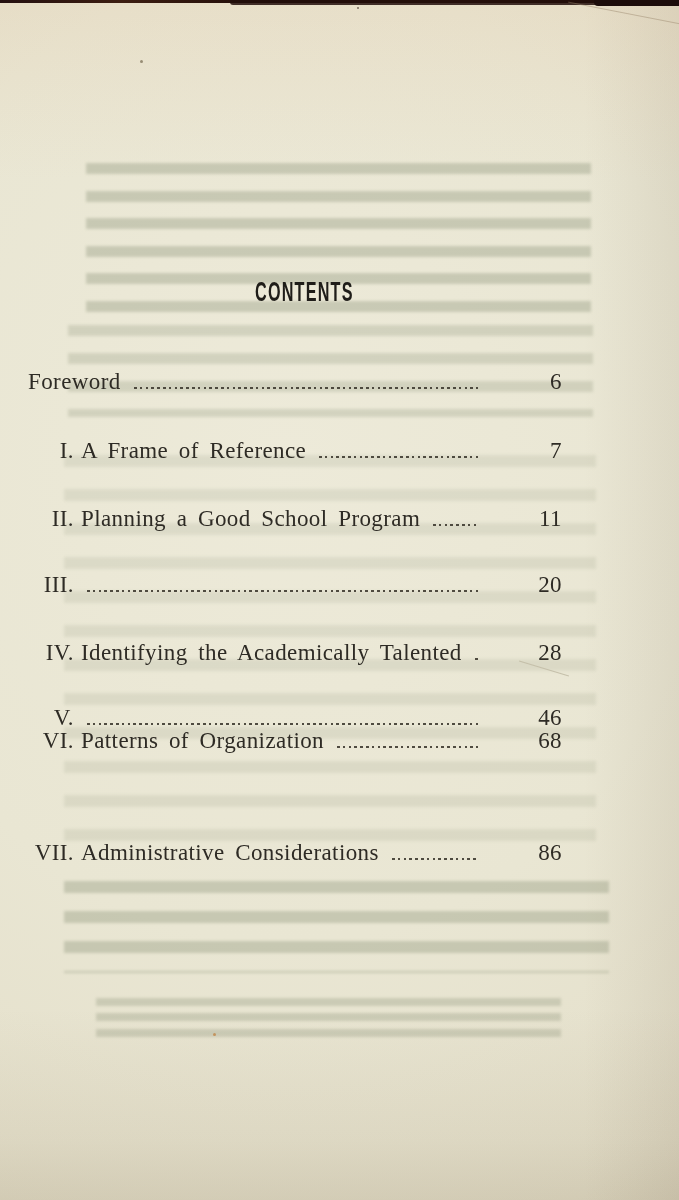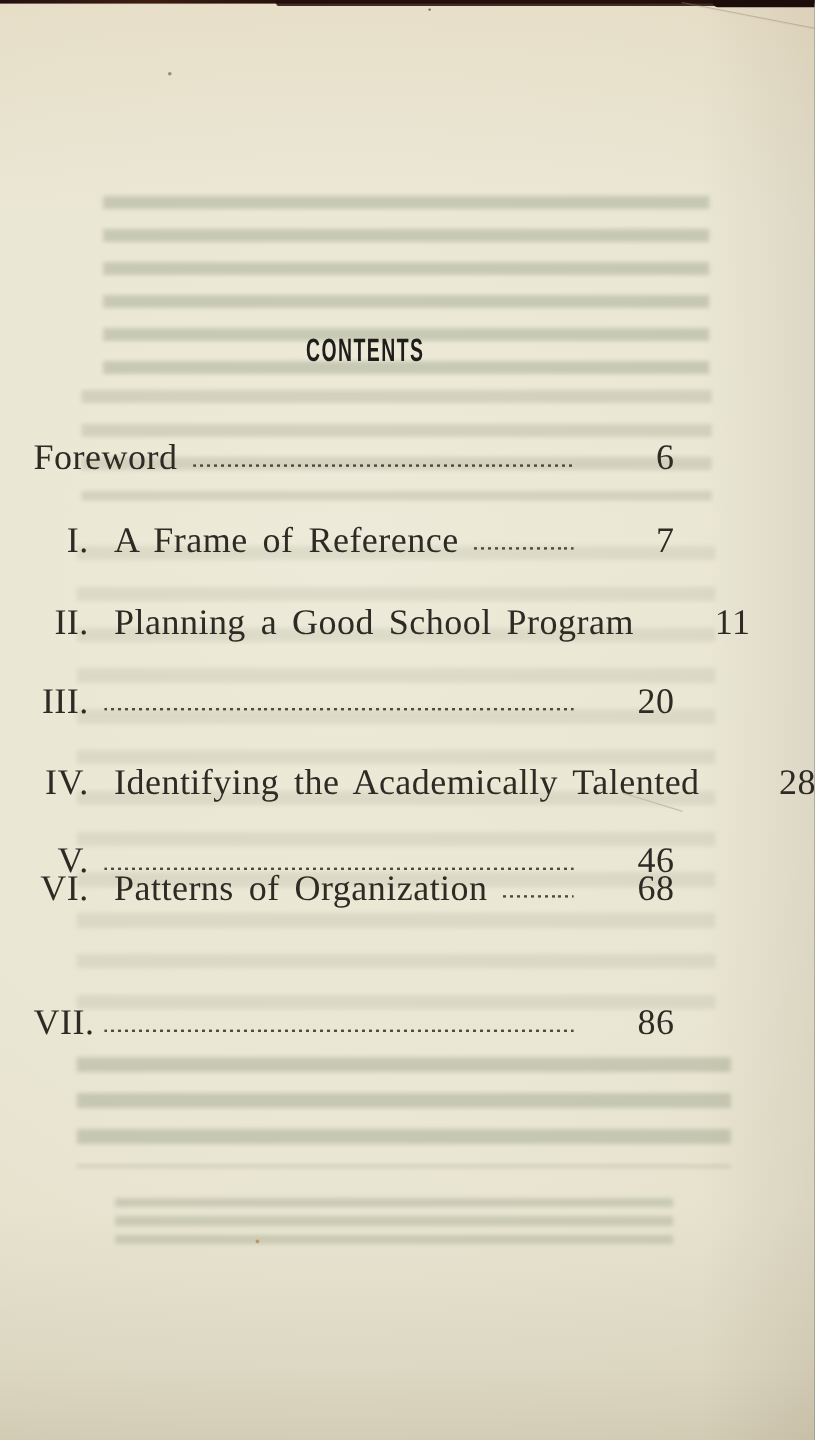--- a/index.html
+++ b/index.html
@@ -38,24 +38,24 @@
   .g4{left:64px;top:881px;width:545px;height:92px;--lh:12px;--sp:30px;opacity:.30;}
   .g5{left:96px;top:998px;width:465px;height:46px;--lh:8px;--sp:15.5px;opacity:.26;}
   
   .contents-h{
     position:absolute;left:255px;top:281px;
     font-family:"Liberation Sans", sans-serif;font-weight:700;
     font-size:27px;line-height:22px;letter-spacing:2px;color:#1f1d19;
     transform:scaleX(.60);transform-origin:0 50%;white-space:nowrap;}
   
   .toc-row{position:absolute;left:28px;width:534px;display:flex;align-items:baseline;
-    font-size:30px;line-height:26px;height:26px;color:#2e2b25;
+    font-size:23px;line-height:26px;height:26px;color:#2e2b25;
     letter-spacing:.4px;word-spacing:4.5px;white-space:nowrap;}
   .toc-row .num{flex:none;width:46px;text-align:right;}
-  .toc-row .title{flex:none;margin-left:21px;}
+  .toc-row .title{flex:none;margin-left:7px;}
   .toc-row.fw .title{margin-left:0;}
   .toc-row .leader{flex:1;align-self:flex-end;height:2px;margin:0 52px 6px 13px;
     background:repeating-linear-gradient(90deg,rgba(62,58,48,.9) 0 2.5px,transparent 2.5px 5.8px);}
   .toc-row .pageno{flex:none;min-width:32px;text-align:right;}
 </style>
 </head>
 <body>
 
 <div class="scan">
 
@@ -111,20 +111,21 @@
 
     <div class="toc-row" style="top:728px">
       <span class="num">VI.</span>
       <span class="title">Patterns of Organization</span>
       <span class="leader"></span>
       <span class="pageno">68</span>
     </div>
 
     <div class="toc-row" style="top:840px">
       <span class="num">VII.</span>
+      <span class="title">Administrative Considerations</span>
       <span class="leader"></span>
       <span class="pageno">86</span>
     </div>
 
   </div>
 
   <div class="edge-top"></div>
   <div class="edge-top-mid"></div>
   <div class="edge-top-right"></div>
   <div class="crease"></div>

